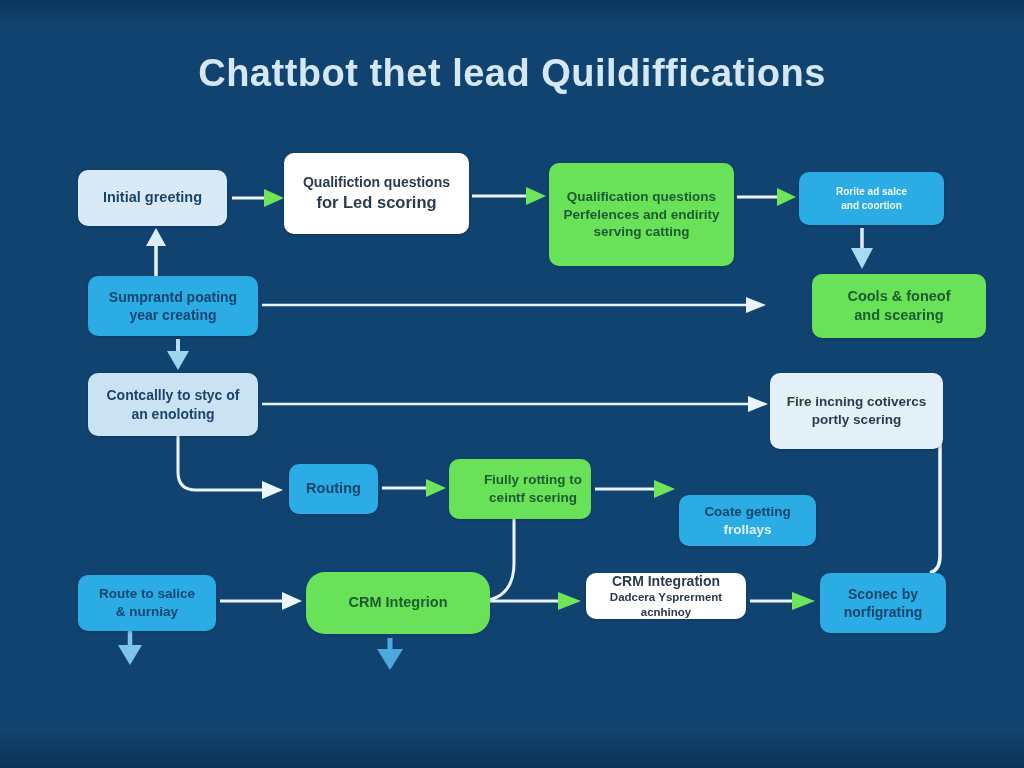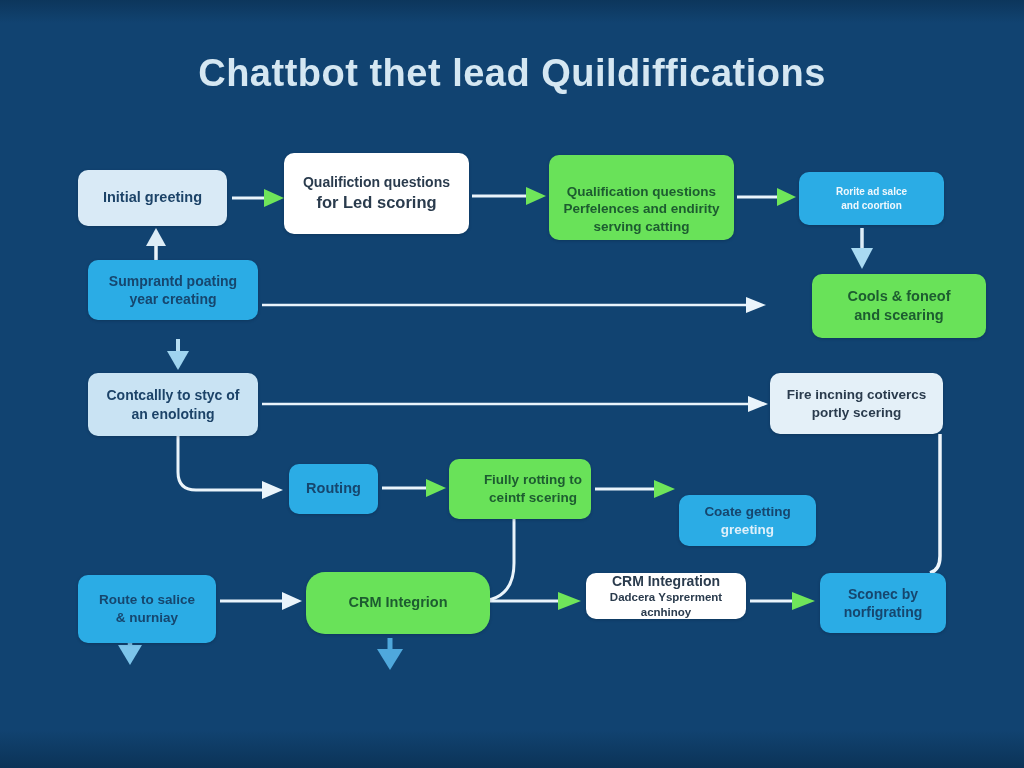--- a/index.html
+++ b/index.html
@@ -117,66 +117,66 @@
 
   <div class="node c-light" style="left:78px;top:170px;width:149px;height:56px;">
     <span>Initial greeting</span>
   </div>
 
   <div class="node c-white" style="left:284px;top:153px;width:185px;height:81px;font-size:14px;">
     <span>Qualifiction questions</span>
     <span class="big">for Led scoring</span>
   </div>
 
-  <div class="node c-green" style="left:549px;top:155px;width:185px;height:85px;font-size:13.5px;justify-content:flex-end;">
+  <div class="node c-green" style="left:549px;top:163px;width:185px;height:103px;font-size:13.5px;">
     <span>Qualification questions</span>
     <span>Perfelences and endirity</span>
     <span>serving catting</span>
   </div>
 
   <div class="node c-blue txt-white" style="left:799px;top:172px;width:145px;height:53px;font-size:10px;">
     <span>Rorite ad salce</span>
     <span>and coortion</span>
   </div>
 
-  <div class="node c-blue" style="left:88px;top:260px;width:170px;height:60px;font-size:14px;">
+  <div class="node c-blue" style="left:88px;top:276px;width:170px;height:60px;font-size:14px;">
     <span>Sumprantd poating</span>
     <span>year creating</span>
   </div>
 
   <div class="node c-green" style="left:812px;top:274px;width:174px;height:64px;">
     <span>Cools &amp; foneof</span>
     <span>and scearing</span>
   </div>
 
   <div class="node c-light2" style="left:88px;top:373px;width:170px;height:63px;font-size:14px;">
     <span>Contcallly to styc of</span>
     <span>an enoloting</span>
   </div>
 
-  <div class="node c-light3" style="left:770px;top:373px;width:173px;height:61px;font-size:13.5px;">
+  <div class="node c-light3" style="left:770px;top:373px;width:173px;height:76px;font-size:13.5px;">
     <span>Fire incning cotivercs</span>
     <span>portly scering</span>
   </div>
 
   <div class="node c-blue" style="left:289px;top:464px;width:89px;height:50px;">
     <span>Routing</span>
   </div>
 
   <div class="node c-green" style="left:449px;top:459px;width:142px;height:60px;font-size:13.5px;padding-left:34px;">
     <span>Fiully rotting to</span>
     <span>ceintf scering</span>
   </div>
 
   <div class="node c-blue" style="left:679px;top:463px;width:137px;height:51px;font-size:13.5px;margin-top:32px;">
     <span>Coate getting</span>
-    <span class="lt">greeting</span>
+    <span class="lt">frollays</span>
   </div>
 
-  <div class="node c-blue" style="left:78px;top:575px;width:138px;height:68px;font-size:13.5px;">
+  <div class="node c-blue" style="left:78px;top:575px;width:138px;height:56px;font-size:13.5px;">
     <span>Route to salice</span>
     <span>&amp; nurniay</span>
   </div>
 
   <div class="node c-green" style="left:306px;top:572px;width:184px;height:62px;border-radius:19px;">
     <span>CRM Integrion</span>
   </div>
 
   <div class="node c-white" style="left:586px;top:573px;width:160px;height:46px;font-size:14px;">
     <span>CRM Integration</span>

